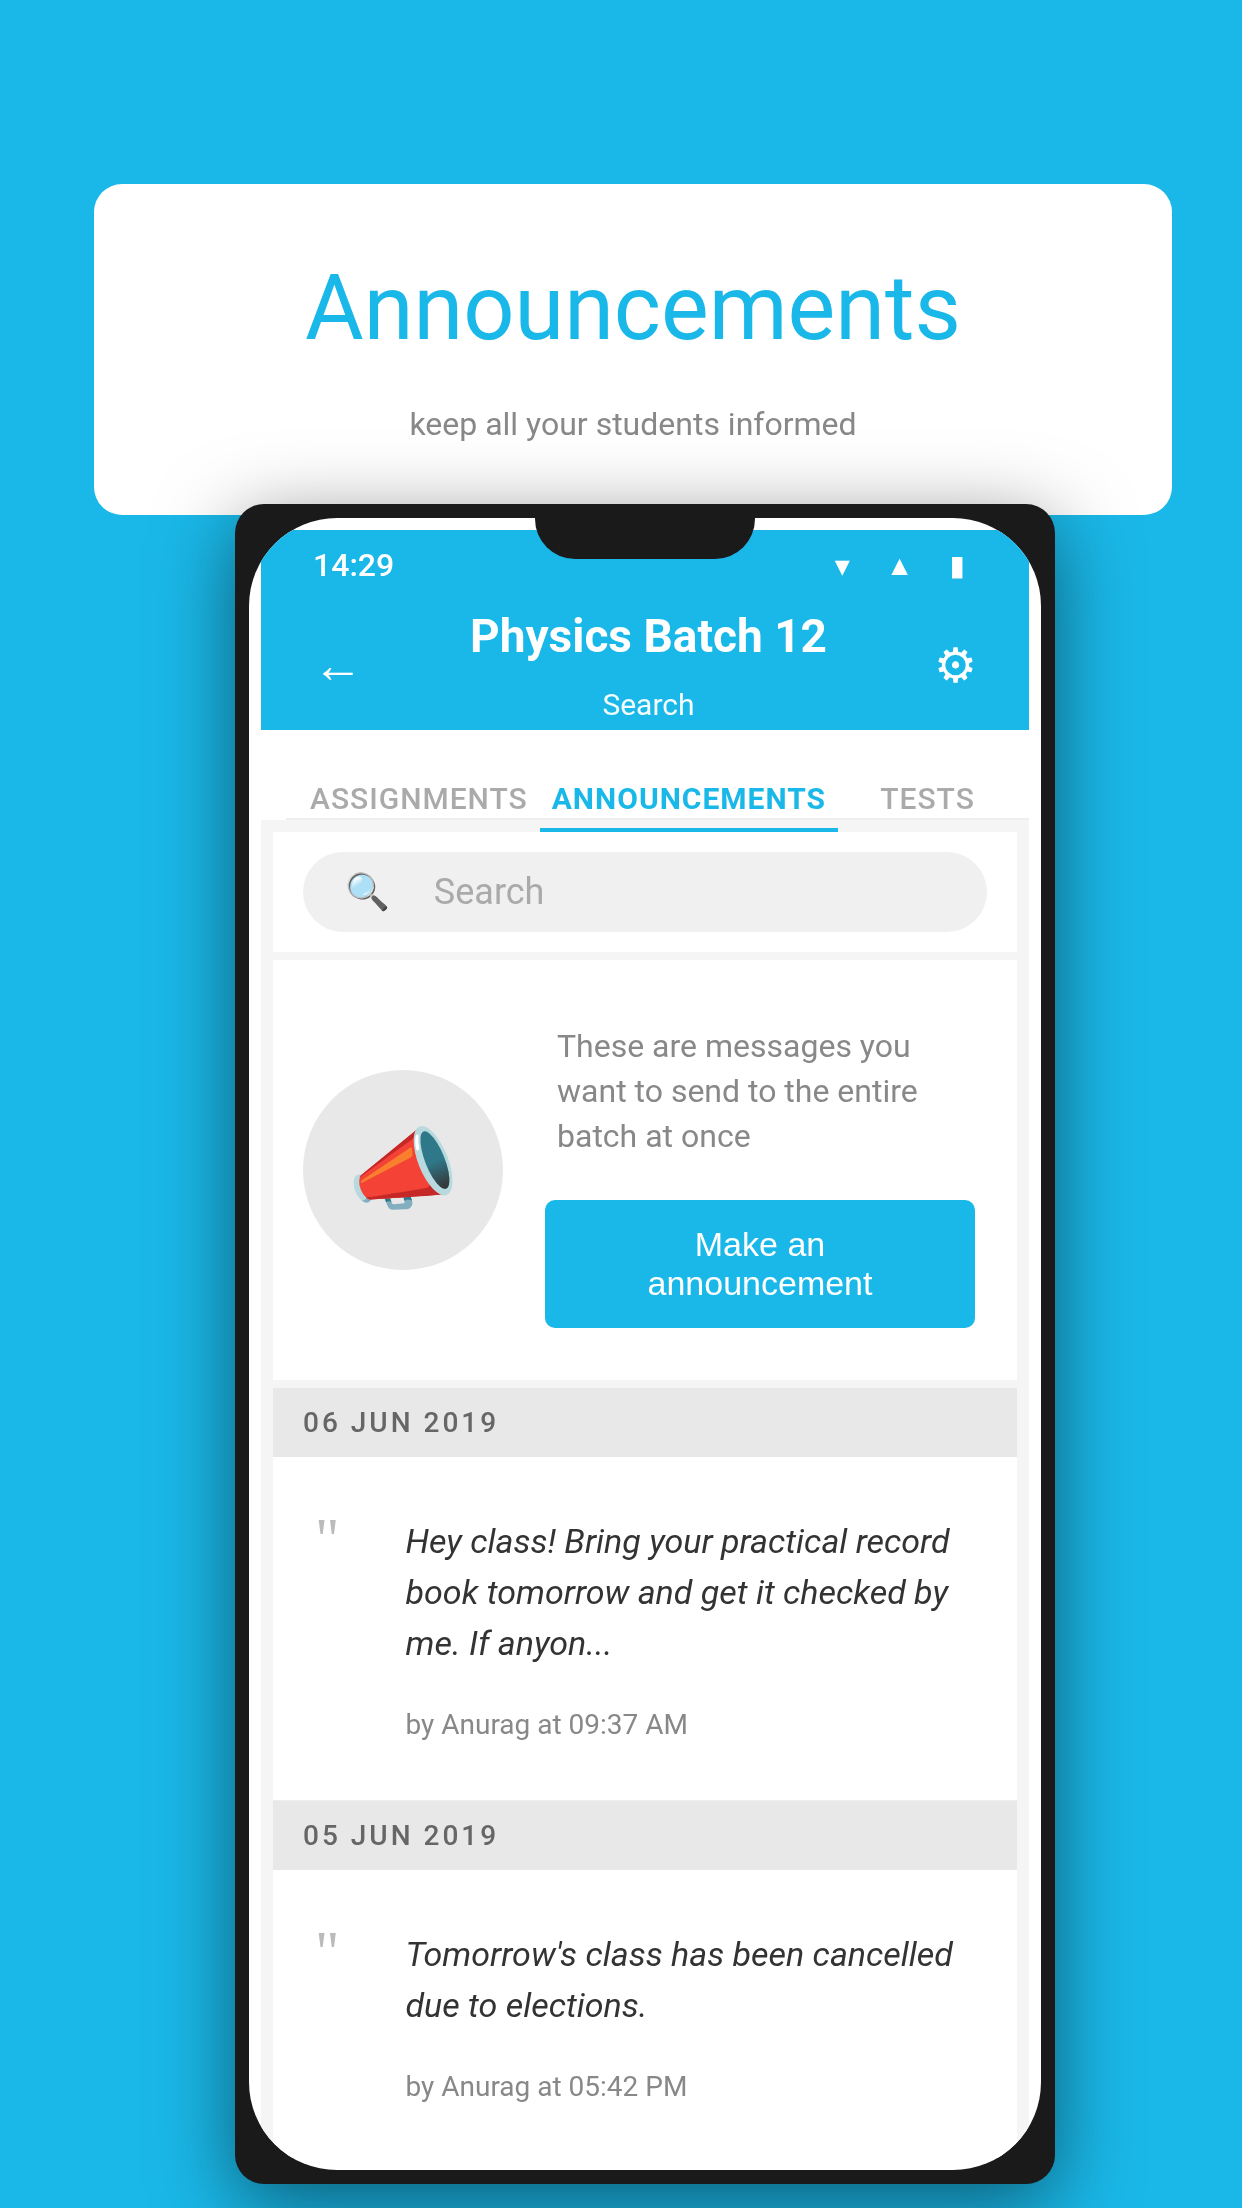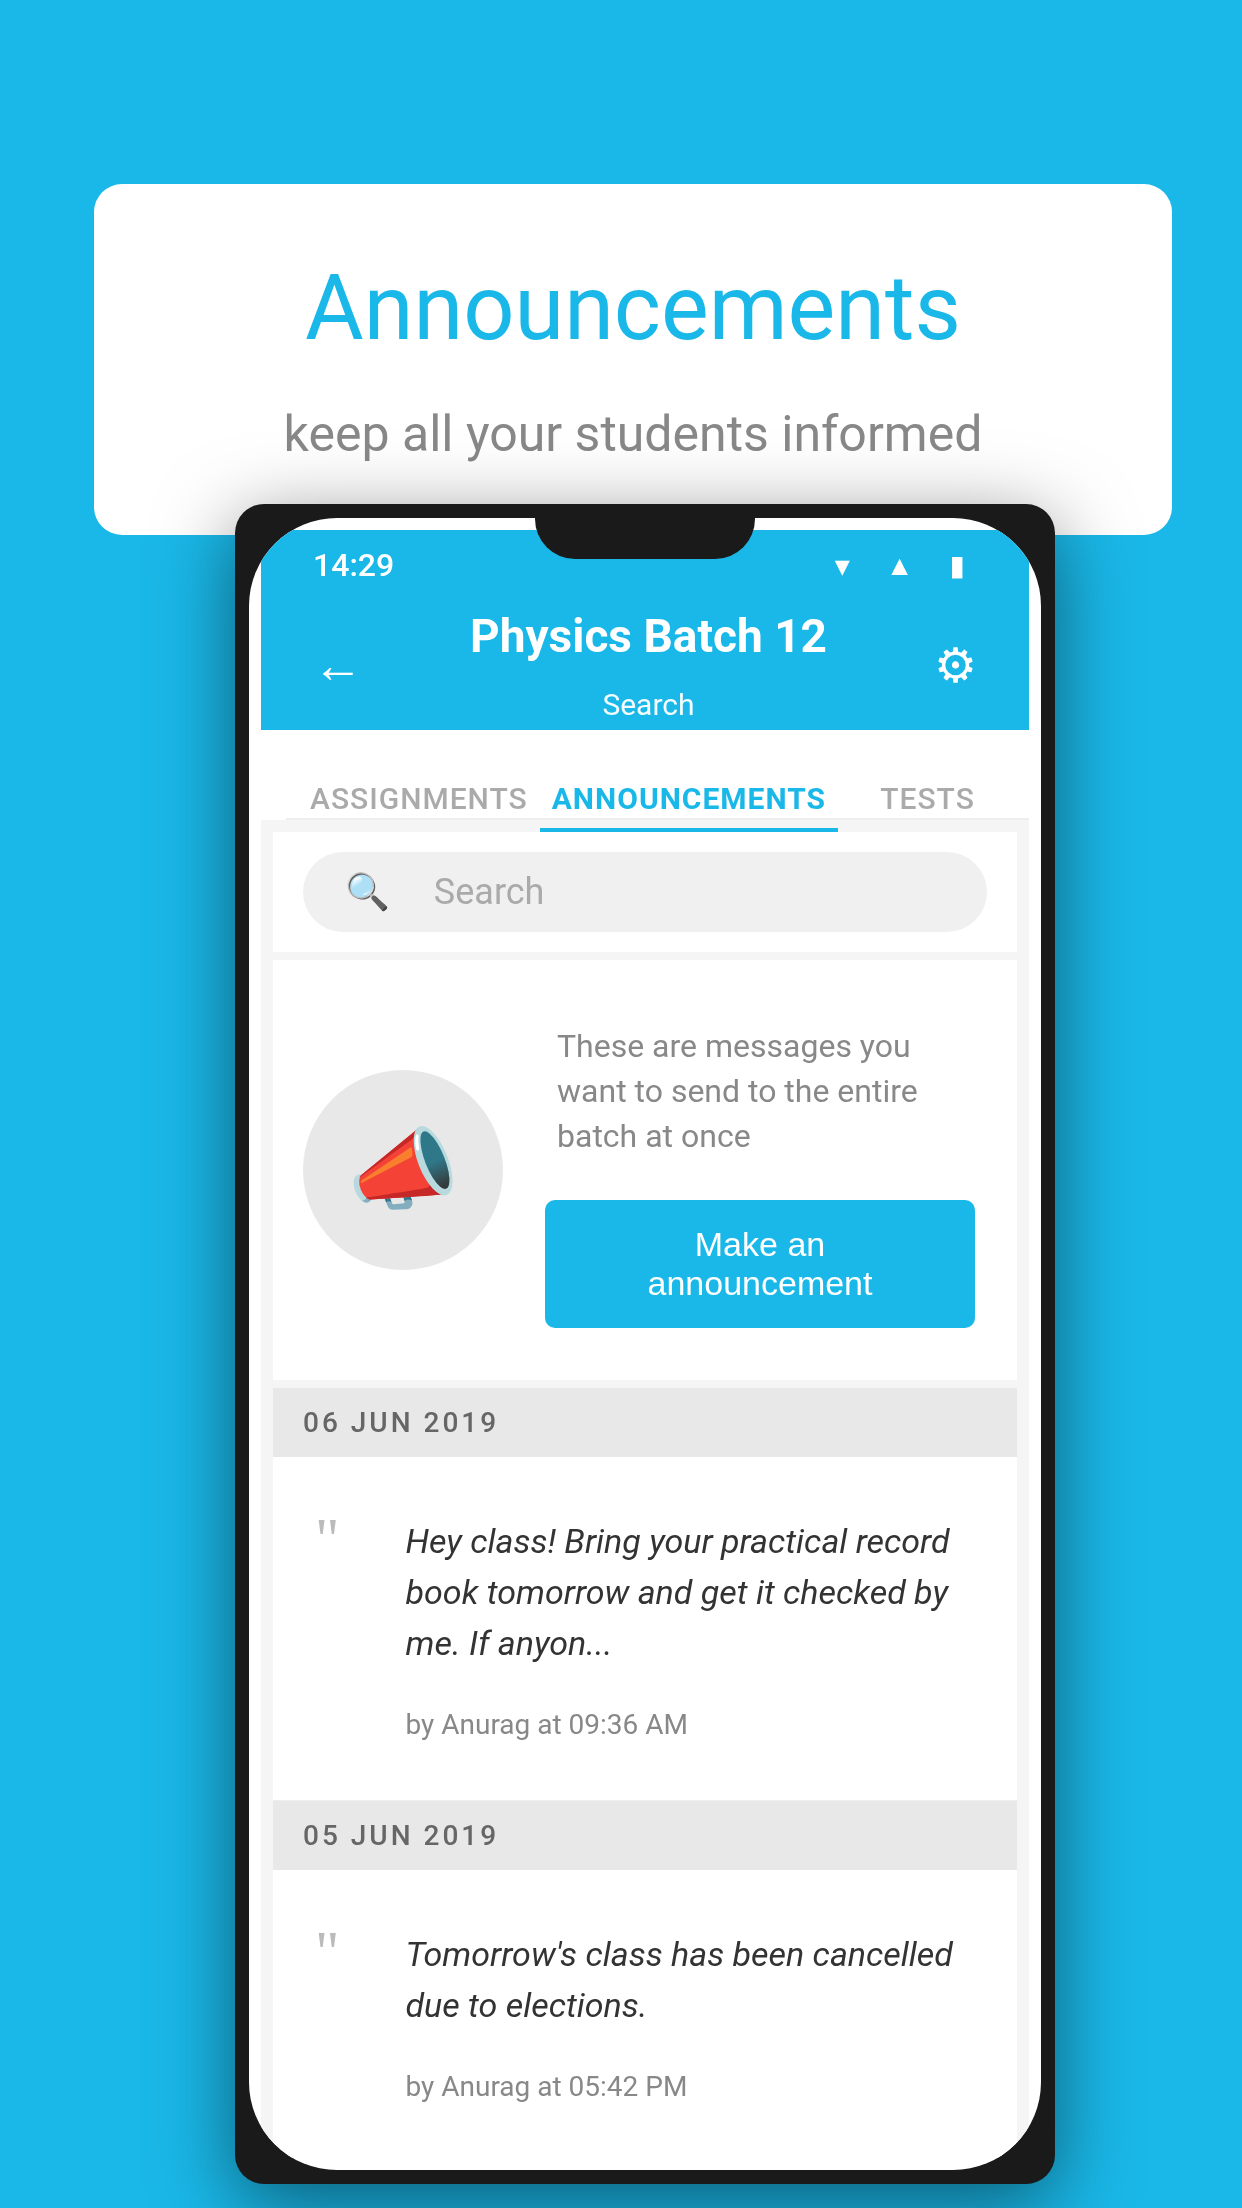--- a/index.html
+++ b/index.html
@@ -47,21 +47,21 @@
     }
 
     .bubble-title {
       font-size: 90px;
       color: #1ab8e8;
       font-weight: 400;
       margin-bottom: 20px;
     }
 
     .bubble-subtitle {
-      font-size: 50px;
+      font-size: 32px;
       color: #888;
       font-weight: 400;
     }
 
     
     .phone-wrapper {
       position: absolute;
       top: 480px;
       left: 50%;
       transform: translateX(-50%);
@@ -398,21 +398,21 @@
             <button class="make-announcement-btn">Make an announcement</button>
           </div>
         </div>
 
         <div class="date-separator">06  JUN  2019</div>
 
         <div class="announcement-item">
           <div class="quote-icon">"</div>
           <div class="announcement-content">
             <div class="announcement-text">Hey class! Bring your practical record book tomorrow and get it checked by me. If anyon...</div>
-            <div class="announcement-meta">by Anurag at 09:36 AM</div>
+            <div class="announcement-meta">by Anurag at 09:37 AM</div>
           </div>
         </div>
 
         <div class="date-separator">05  JUN  2019</div>
 
         <div class="announcement-item">
           <div class="quote-icon">"</div>
           <div class="announcement-content">
             <div class="announcement-text">Tomorrow's class has been cancelled due to elections.</div>
             <div class="announcement-meta">by Anurag at 05:42 PM</div>

